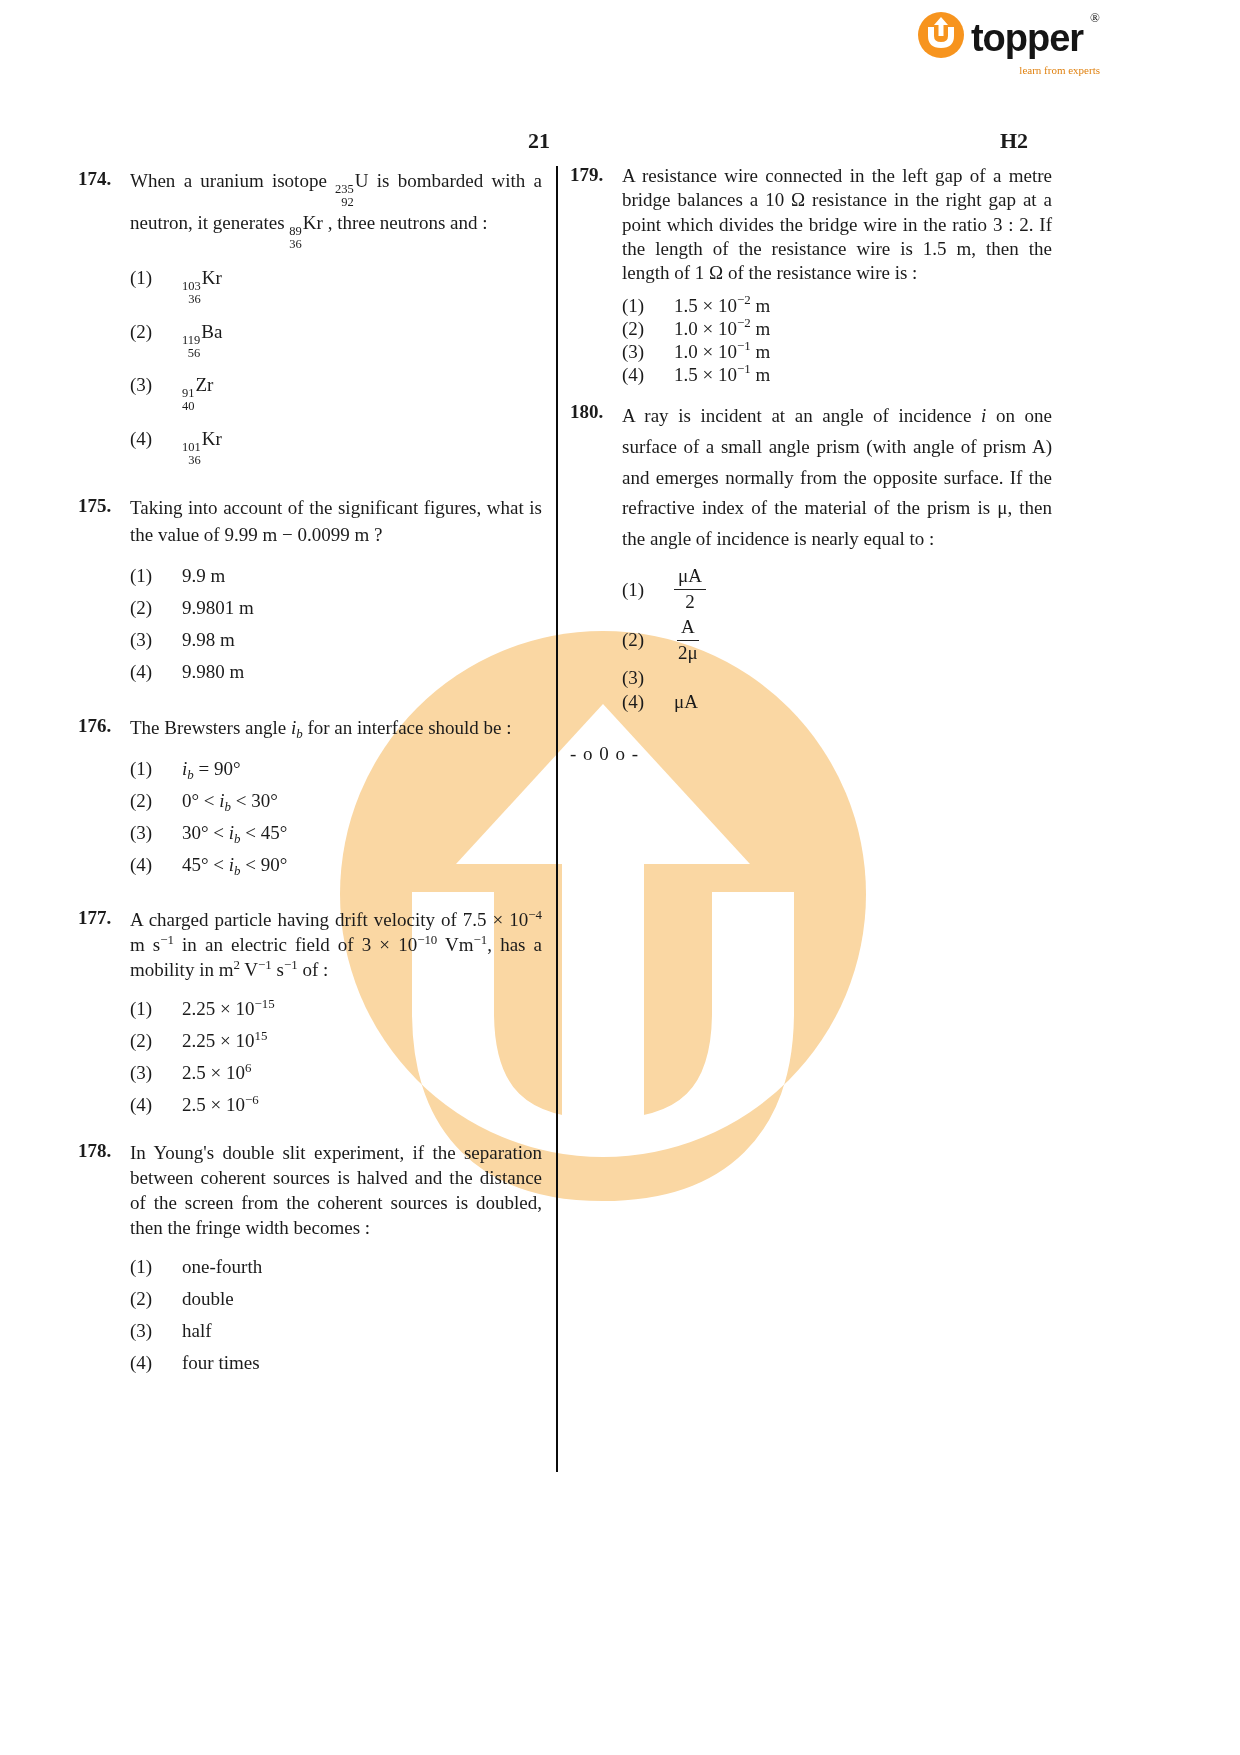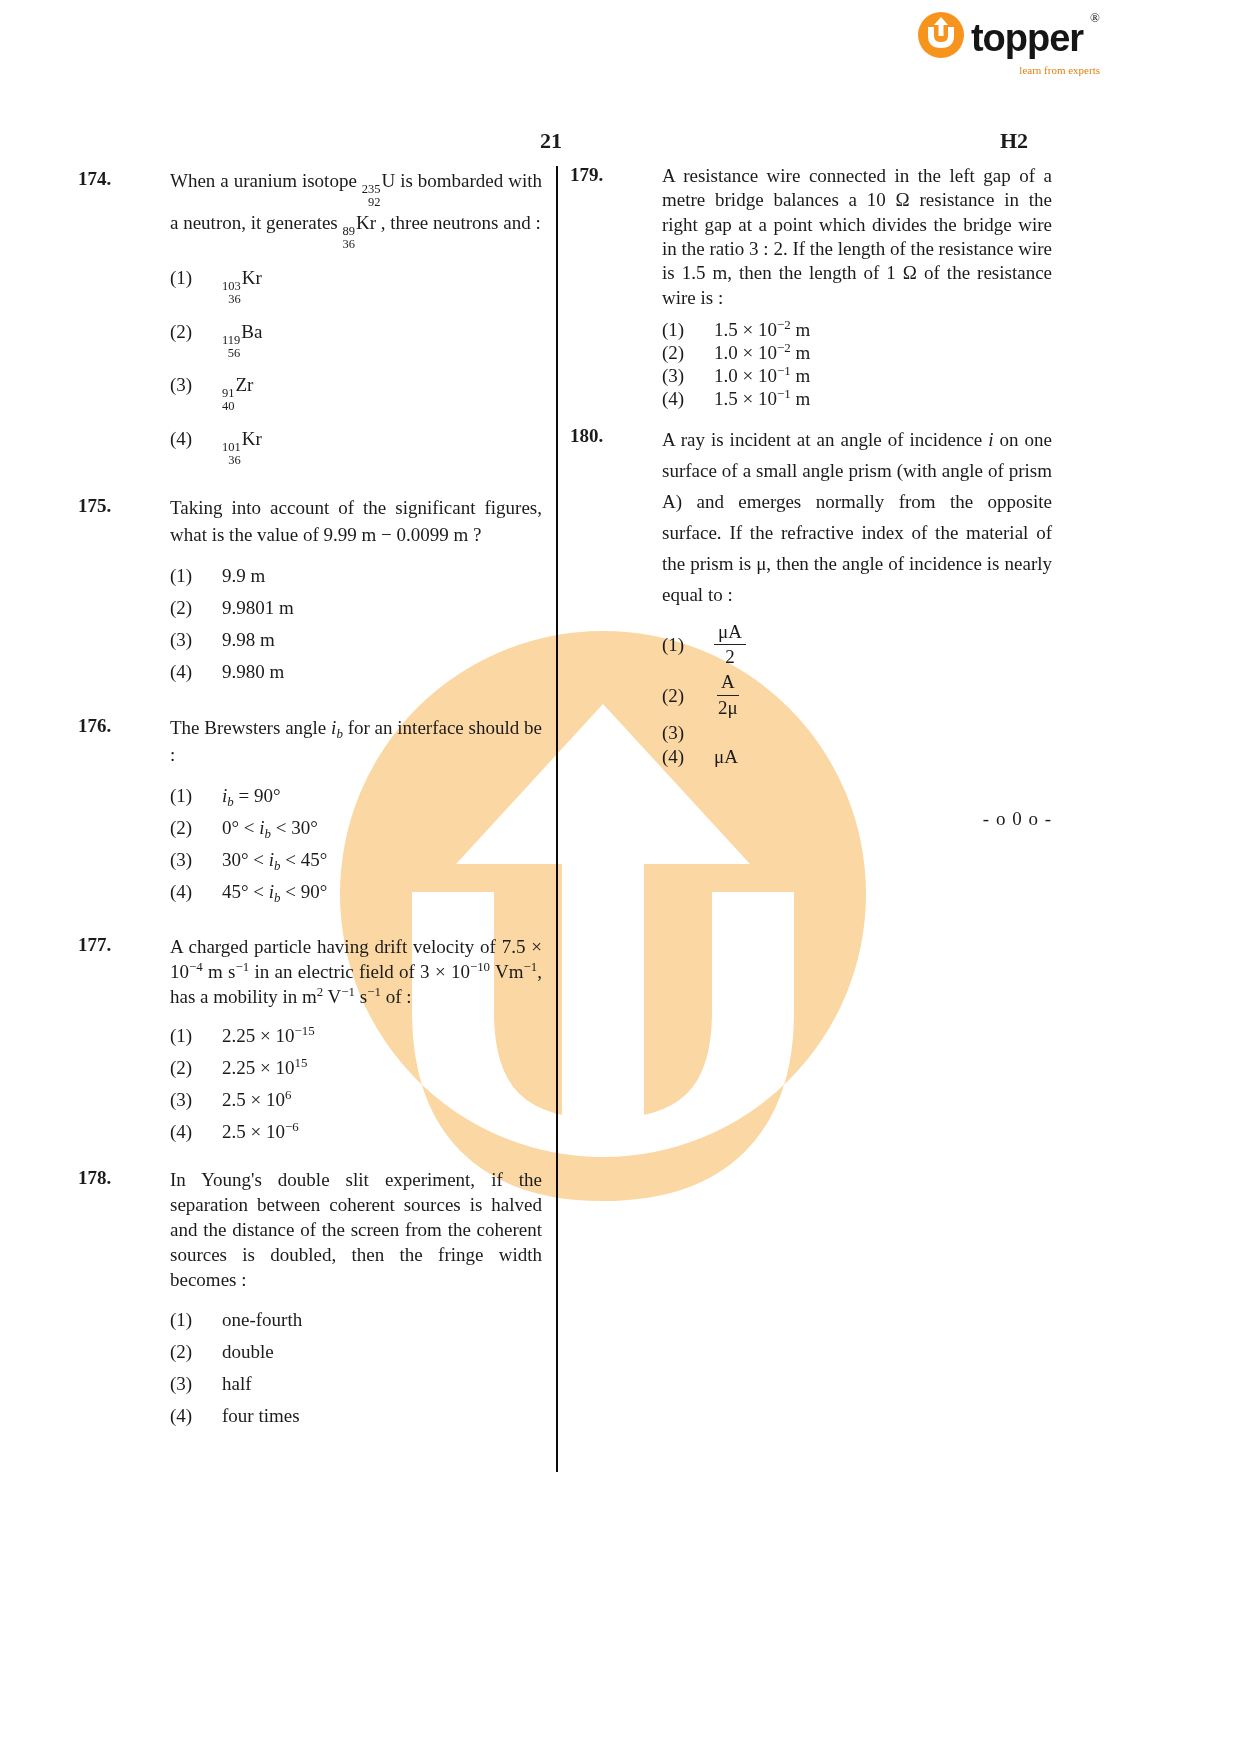--- a/index.html
+++ b/index.html
@@ -12,29 +12,29 @@
   
   .watermark { position:absolute; left:303px; top:612px; z-index:0; }
   
   .logo { position:absolute; top:12px; right:140px; z-index:2; }
   .logo-row { display:flex; align-items:center; gap:7px; }
   .logo-text { font-family:"Liberation Sans",sans-serif; font-weight:bold; font-size:38px; letter-spacing:-1px; color:#151515; line-height:1; }
   .logo-reg { font-size:13px; align-self:flex-start; margin-top:-2px; }
   .logo-tag { color:#e0810f; font-size:11px; text-align:right; margin-top:1px; }
   
   .page-num, .page-code { position:absolute; top:128px; font-weight:bold; font-size:22px; z-index:1; }
-  .page-num { left:540px; }
+  .page-num { left:528px; }
   .page-code { left:1000px; }
   .divider { position:absolute; left:556px; top:166px; width:2px; height:1306px; background:#0b0b0b; z-index:1; }
   
   .col { position:absolute; z-index:1; }
   .col-left  { left:78px;  top:168px; width:464px; }
   .col-right { left:570px; top:164px; width:482px; }
   
-  .q { display:grid; grid-template-columns:52px 1fr;gap:40px; }
+  .q { display:grid; grid-template-columns:52px 1fr; }
   .qnum { font-weight:bold; }
   .qtext { text-align:justify; line-height:1.42; margin:0 0 16px; }
   .opt { display:grid; grid-template-columns:52px 1fr; margin-bottom:10px; align-items:baseline; }
   .opts-iso  .opt { margin-bottom:14px; }
   .opts-tight .opt { margin-bottom:1px; }
   .opts-frac .opt { margin-bottom:2px; align-items:center; }
   .q174 { margin-bottom:14px; }
   .q175 { margin-bottom:22px; }
   .q176 { margin-bottom:21px; }
   .q177 { margin-bottom:14px; }
@@ -42,21 +42,21 @@
   .q179 { margin-bottom:14px; }
   .q179 .qtext { line-height:1.28; margin-bottom:9px; }
   .q180 .qtext { line-height:1.63; margin-bottom:10px; }
   
   sup { font-size:0.68em; line-height:0; position:relative; top:-0.55em; vertical-align:baseline; }
   sub { font-size:0.68em; line-height:0; position:relative; top:0.3em; vertical-align:baseline; }
   .iso { display:inline-flex; flex-direction:column; align-items:flex-end; font-size:12.5px; line-height:1.05; vertical-align:-0.5em; padding-right:1px; }
   .frac { display:inline-flex; flex-direction:column; align-items:center; line-height:1.2; vertical-align:middle; text-align:center; }
   .fn { border-bottom:1.6px solid #222; padding:0 4px 1px; }
   .fd { padding:1px 4px 0; }
-  .endmark { margin-top:38px; text-align:right; letter-spacing:1px; }
+  .endmark { margin-top:28px; text-align:left; letter-spacing:1px; }
 </style>
 </head>
 <body>
 
 <div class="page">
 
   <svg class="watermark" width="600" height="660" viewBox="0 0 600 660" aria-hidden="true">
     <defs>
         <clipPath id="wmclip">
           <circle cx="300" cy="282" r="263"></circle>

